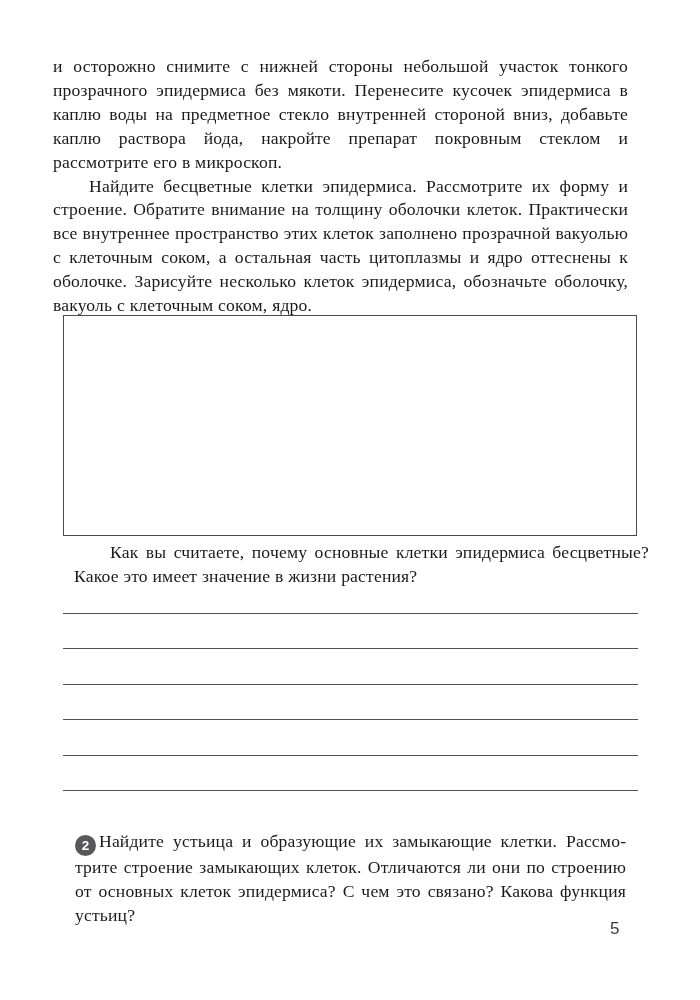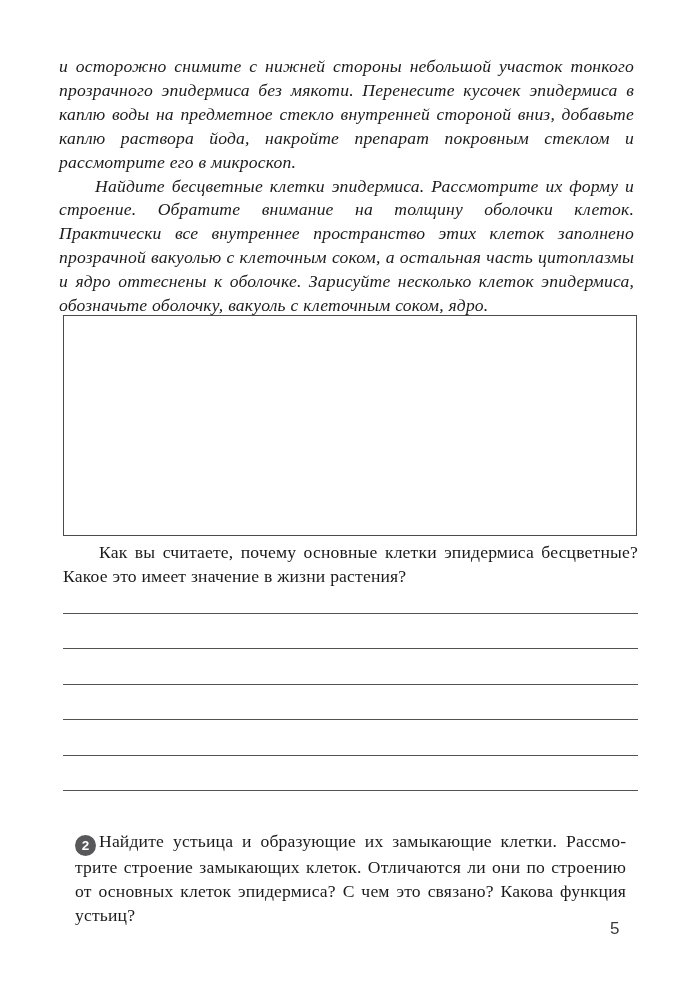--- a/index.html
+++ b/index.html
@@ -20,24 +20,23 @@
     position: absolute;
     left: 0;
     top: 0;
     width: 700px;
     height: 1000px;
     background: #ffffff;
   }
 
   .content {
     position: absolute;
-    left: 59px;
+    left: 53px;
     top: 55px;
     width: 575px;
-    font-style: italic;
   }
 
   p.body-text {
     margin: 0;
     font-size: 17.6px;
     line-height: 23.9px;
     text-align: justify;
     text-justify: inter-word;
     hyphens: manual;
     letter-spacing: 0.01em;
@@ -56,21 +55,21 @@
     width: 574px;
     height: 221px;
     box-sizing: border-box;
     border: 1.3px solid #4b4b4b;
     background: #ffffff;
   }
 
   
   .question-block {
     position: absolute;
-    left: 63px;
+    left: 74px;
     top: 541px;
     width: 575px;
   }
 
   
   .answer-lines {
     position: absolute;
     left: 63px;
     top: 613px;
     width: 575px;

